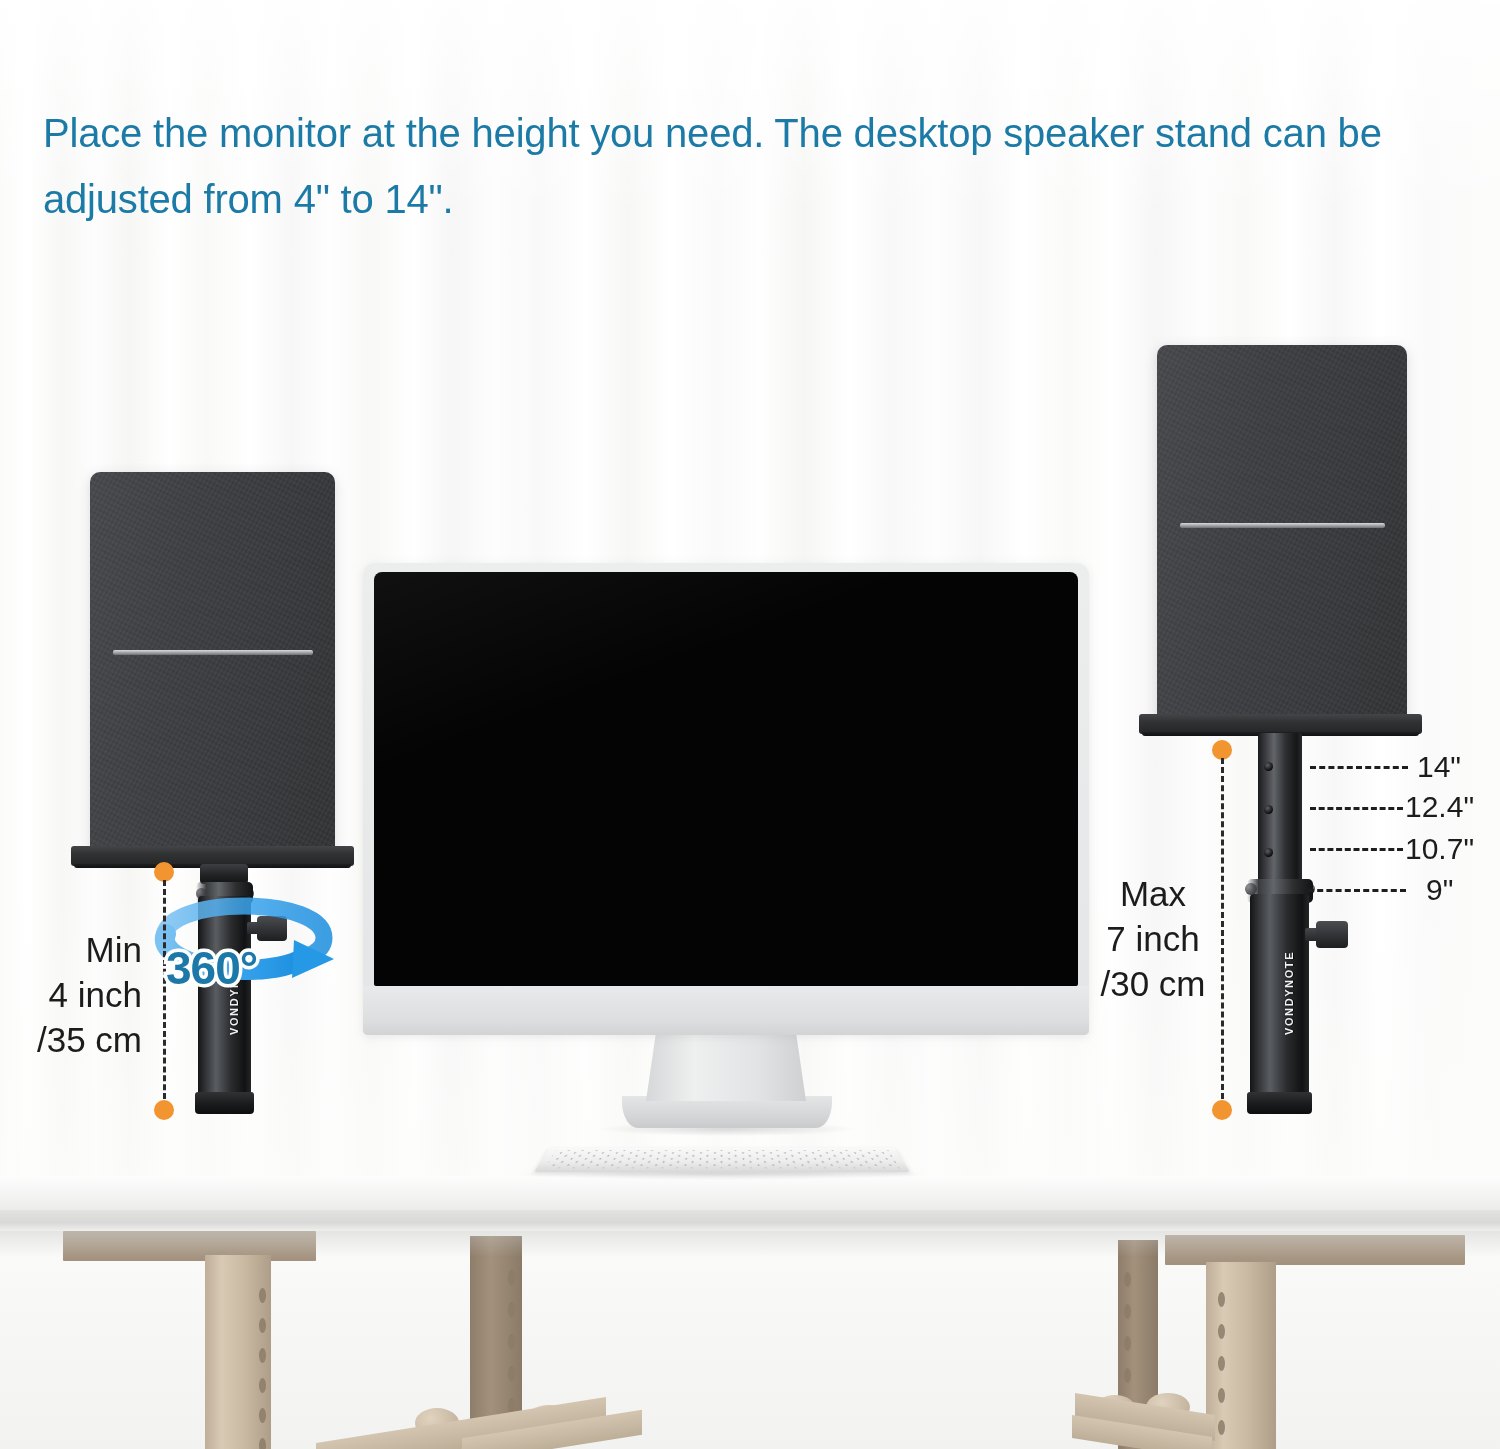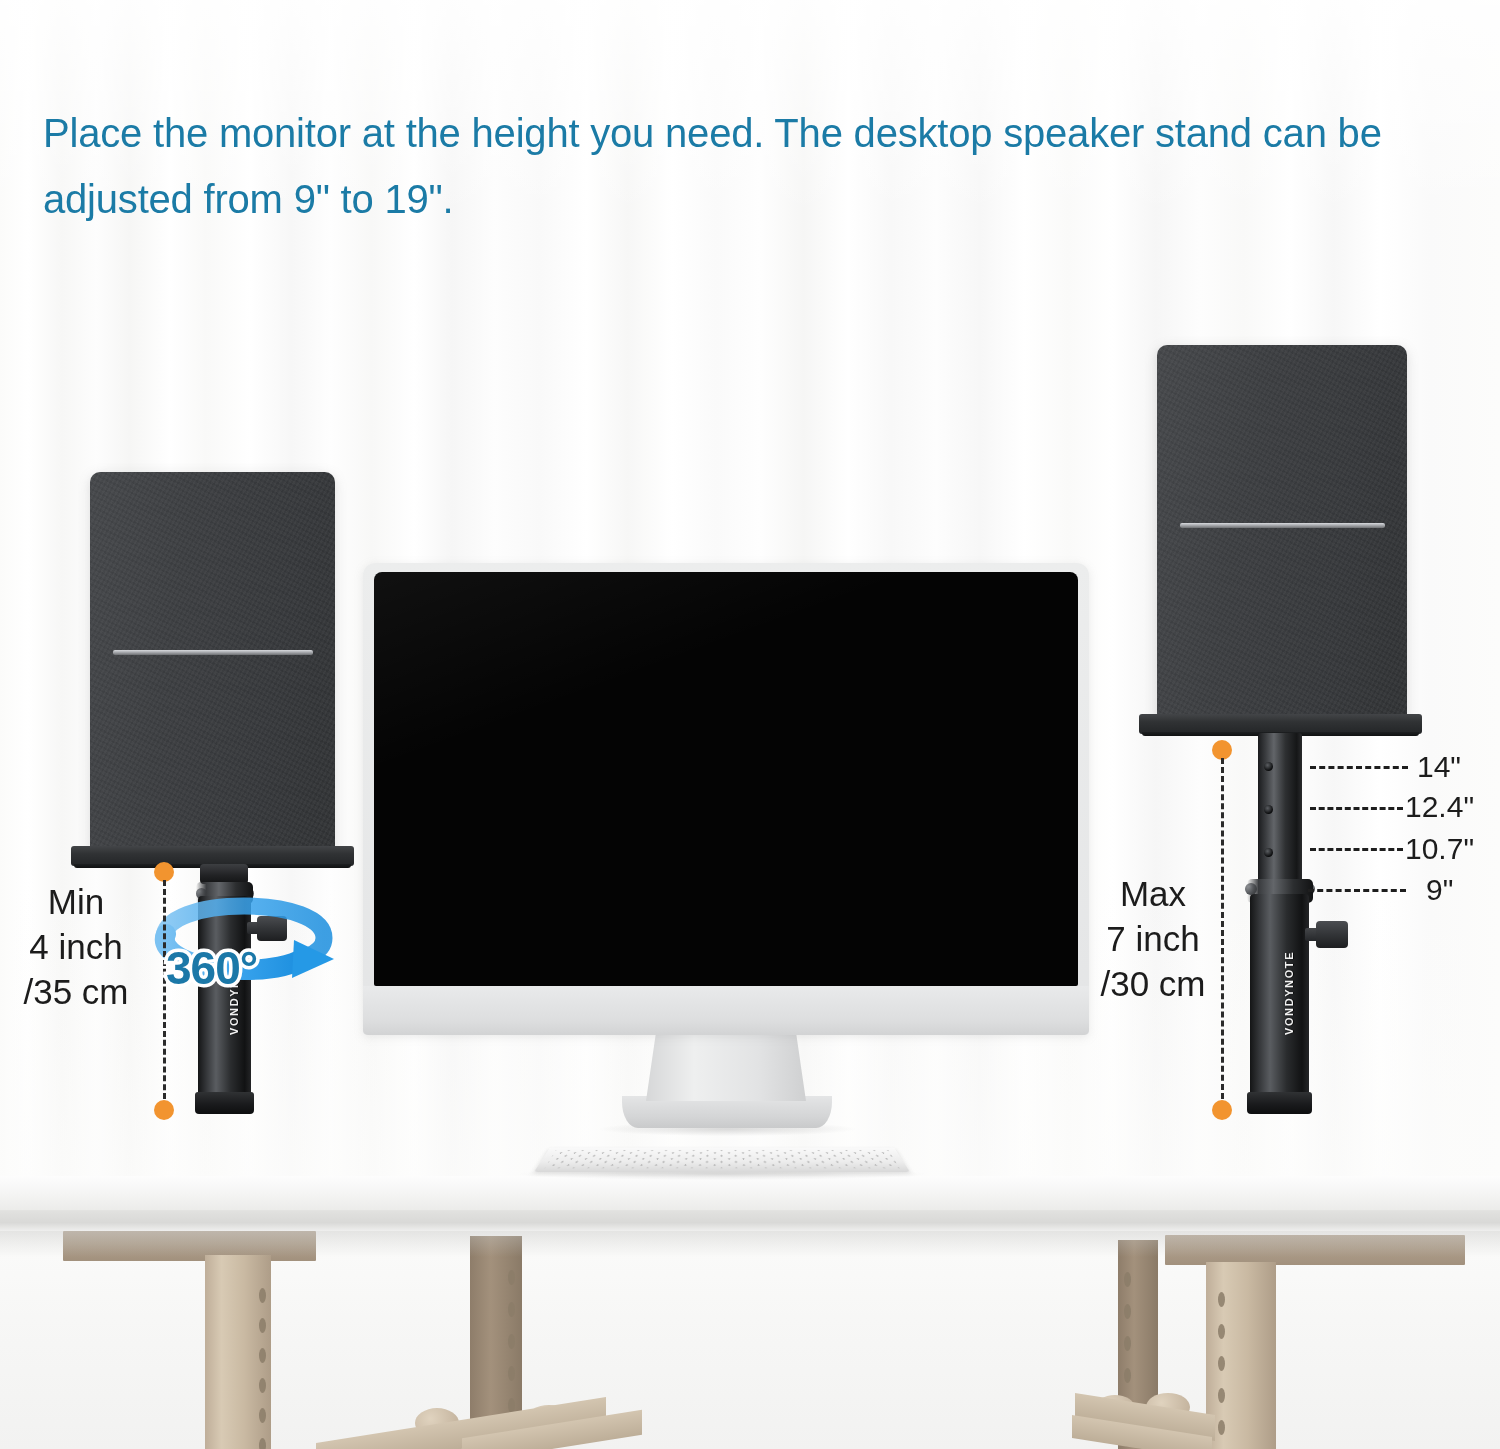--- a/index.html
+++ b/index.html
@@ -268,21 +268,21 @@
   .badge360 svg{position:absolute;left:0;top:0;}
 </style>
 </head>
 <body>
 
 <div id="stage">
 
   <div class="bg-curtain"></div>
   <div class="bg-vignette"></div>
 
-  <div class="subtitle">Place the monitor at the height you need. The desktop speaker stand can be adjusted from 9" to 19".</div>
+  <div class="subtitle">Place the monitor at the height you need. The desktop speaker stand can be adjusted from 4" to 14".</div>
 
   <div class="desk-under"></div>
 
   <div class="leg">
     <div class="leg-head" style="left:63px;top:1231px;width:253px;height:30px;"></div>
     <div class="leg-post" style="left:205px;top:1255px;width:66px;height:194px;"></div>
     <div class="peg" style="left:259px;top:1288px;"></div>
     <div class="peg" style="left:259px;top:1318px;"></div>
     <div class="peg" style="left:259px;top:1348px;"></div>
     <div class="peg" style="left:259px;top:1378px;"></div>
@@ -375,21 +375,21 @@
         <path d="M14,48 C6,66 40,84 92,84 C118,84 140,79 152,72" fill="none" stroke="url(#arrGrad)" stroke-width="20" stroke-linecap="round"></path>
         <polygon points="142,54 182,73 140,92" fill="#2599e6"></polygon>
       </svg>
       <div class="txt">360°</div>
     </div>
 
     <div class="dot" style="left:154px;top:862px;"></div>
     <div class="vdash" style="left:163px;top:880px;height:228px;"></div>
     <div class="dot" style="left:154px;top:1100px;"></div>
 
-    <div class="side-label" style="left:10px;top:880px;width:132px;">
+    <div class="side-label" style="left:10px;top:928px;width:132px;text-align:right;">
       <div>Min</div>
       <div>4 inch</div>
       <div>/35 cm</div>
     </div>
   </div>
 
   <div>
     <div class="spk-panel" style="left:1157px;top:345px;width:250px;height:375px;"></div>
     <div class="spk-slot" style="left:1180px;top:523px;width:205px;"></div>
     <div class="spk-base" style="left:1139px;top:714px;width:283px;height:20px;"></div>

